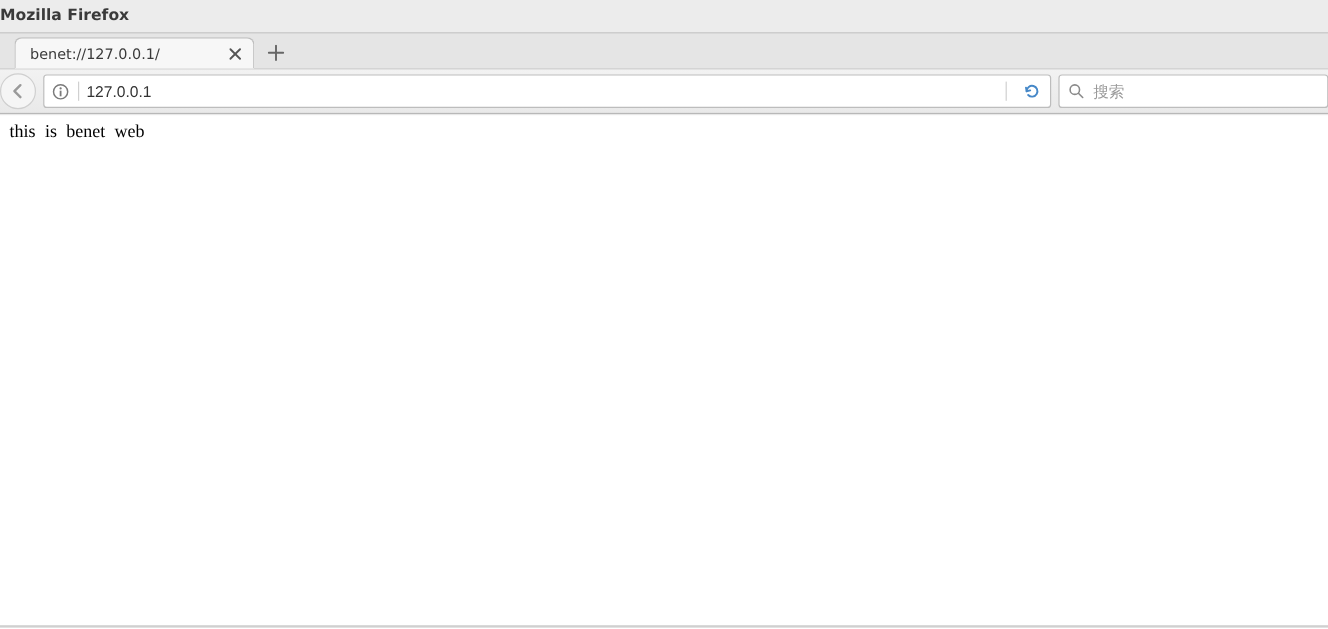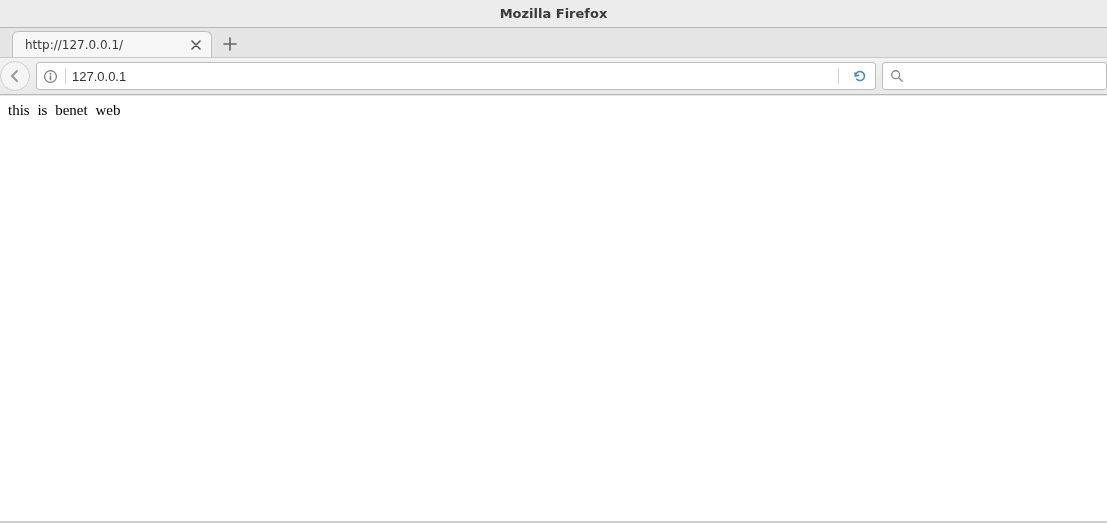--- a/index.html
+++ b/index.html
@@ -11,21 +11,20 @@
     background: #ffffff;
     overflow: hidden;
   }
   
   .titlebar {
     height: 28px;
     background: #ececec;
     border-bottom: 1px solid #b8b8b8;
     display: flex;
     align-items: center;
-    justify-content: center;
     font-weight: bold;
     color: #3a3a3a;
     font-size: 13px;
   }
   
   .tabstrip {
     height: 30px;
     background: #e5e5e5;
     border-bottom: 1px solid #c9c9c9;
     display: flex;
@@ -165,21 +164,21 @@
 </style>
 </head>
 <body>
 
 <div class="titlebar">
   <span>Mozilla Firefox</span>
 </div>
 
 <div class="tabstrip">
   <div class="tab">
-    <span class="tab-title">http://127.0.0.1/</span>
+    <span class="tab-title">benet://127.0.0.1/</span>
     <span class="tab-close">
       <svg width="10" height="10" viewBox="0 0 10 10">
           <path d="M1 1 L9 9 M9 1 L1 9" stroke="currentColor" stroke-width="1.6" stroke-linecap="round"></path>
         </svg>
     </span>
   </div>
   <div class="newtab">
     <svg width="14" height="14" viewBox="0 0 14 14">
         <path d="M7 1 V13 M1 7 H13" stroke="#666" stroke-width="1.6" stroke-linecap="round"></path>
       </svg>
@@ -212,20 +211,21 @@
     </span>
   </div>
 
   <div class="searchbar">
     <span class="search-icon">
       <svg width="14" height="14" viewBox="0 0 16 16">
           <circle cx="6.5" cy="6.5" r="4.5" fill="none" stroke="#8a8a8a" stroke-width="1.5"></circle>
           <line x1="10.2" y1="10.2" x2="14" y2="14" stroke="#8a8a8a" stroke-width="1.5" stroke-linecap="round"></line>
         </svg>
     </span>
+    <input class="search-input" type="text" placeholder="搜索" style="">
   </div>
 </div>
 
 <div class="viewport">
   <span>this is benet web</span>
 </div>
 
 <div class="bottom-border"></div>
 
 </body></html>

